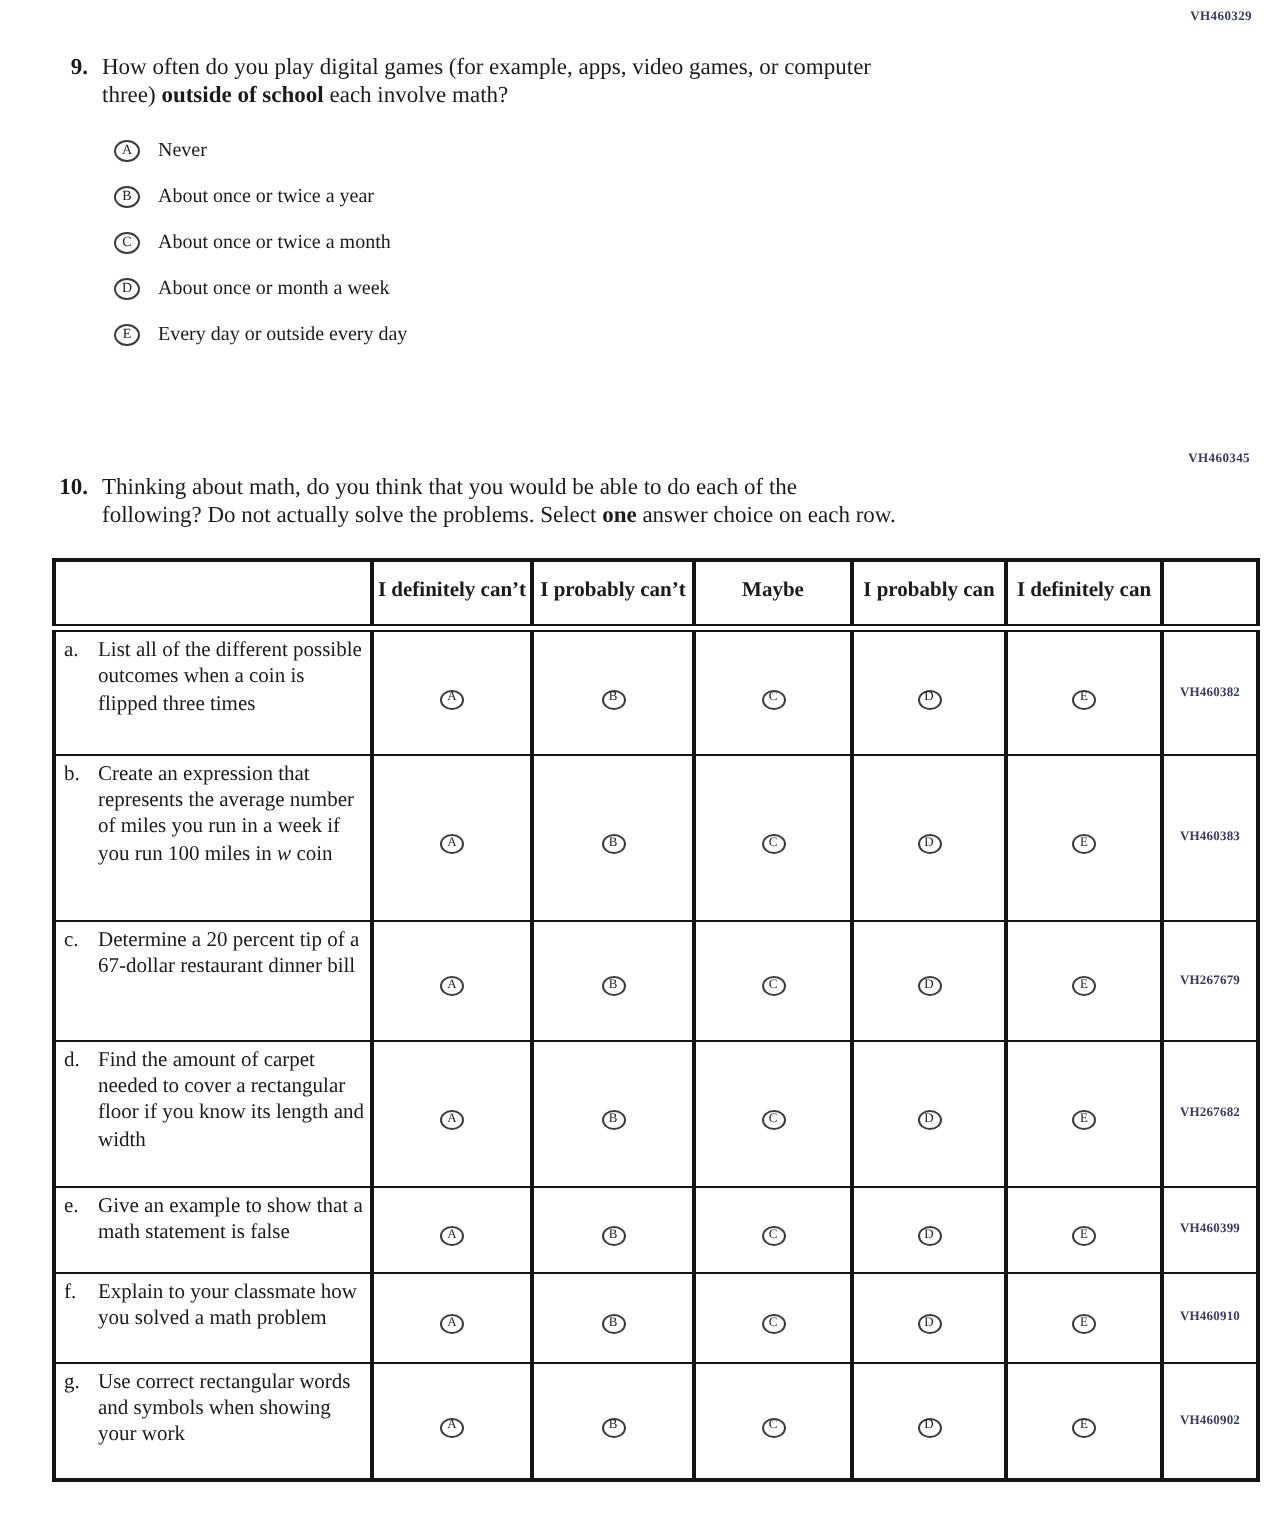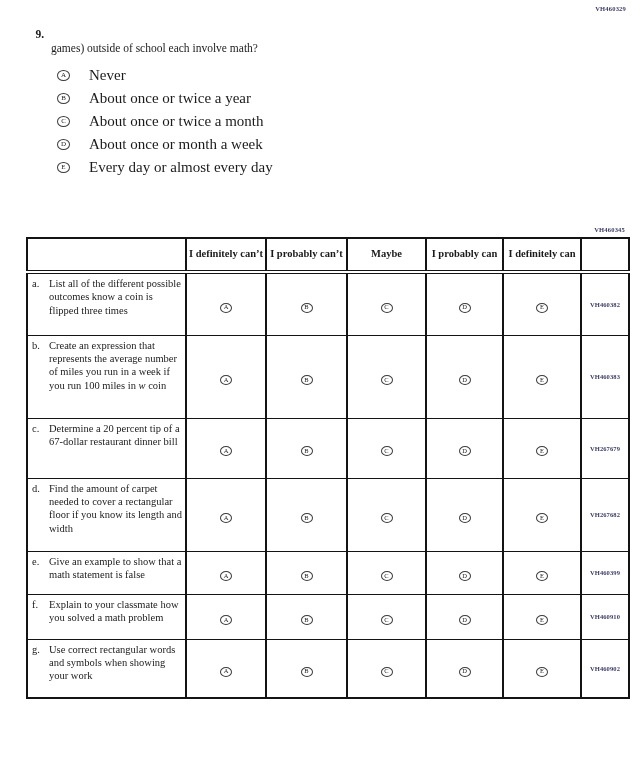--- a/index.html
+++ b/index.html
@@ -18,31 +18,31 @@
   .q-block { }
   .q9-block { padding-top:27px; }
   .q10-block { margin-top:63px; }
 
   .q-row { display:flex; }
   .q-num {
     flex:0 0 44px; text-align:right; padding-right:7px;
     font-weight:bold; font-size:11.5px; line-height:14px;
   }
   .q-text { font-size:11.5px; line-height:14px; max-width:500px; }
-  .q-text .bold-frag { font-weight:normal; }
+  .q-text .bold-frag { font-weight:bold; }
 
   .options { margin:13px 0 0 57px; }
   .option { display:flex; align-items:center; margin-bottom:9px; height:14px; }
   .bubble {
     display:inline-flex; align-items:center; justify-content:center;
     width:13px; height:11px; border:1px solid #3c3c3c; border-radius:50%;
     font-size:7px; line-height:1; flex:0 0 auto; box-sizing:border-box;
     background:#fff; color:#222;
   }
-  .option-label { margin-left:19px; font-size:15px; white-space:nowrap; }
+  .option-label { margin-left:9px; font-size:10px; white-space:nowrap; }
 
   table.matrix {
     border-collapse:collapse; table-layout:fixed;
     margin:14px 0 0 26px; width:602px;
   }
   table.matrix th, table.matrix td { border:2px solid #141414; }
   table.matrix th {
     font-size:10.5px; line-height:12.5px; font-weight:bold;
     vertical-align:middle; text-align:center; padding:2px 1px;
     border-bottom:4px double #141414;
@@ -73,22 +73,22 @@
 
 <div class="page">
 
   <div class="vh-code code-q9">VH460329</div>
   <div class="vh-code code-q10">VH460345</div>
 
   <div class="q-block q9-block">
     <div class="q-row">
       <span class="q-num">9.</span>
       <div class="q-text">
-        <br>
-        <span>games) </span><span class="bold-frag">outside of school</span><span> each involve math?</span>
+        <span>How often do you play digital games (for example, apps, video games, or computer</span><br>
+        <span>three) </span><span class="bold-frag">outside of school</span><span> each involve math?</span>
       </div>
     </div>
     <div class="options">
       <div class="option">
         <span class="bubble">A</span>
         <span class="option-label">Never</span>
       </div>
       <div class="option">
         <span class="bubble">B</span>
         <span class="option-label">About once or twice a year</span>
@@ -96,26 +96,33 @@
       <div class="option">
         <span class="bubble">C</span>
         <span class="option-label">About once or twice a month</span>
       </div>
       <div class="option">
         <span class="bubble">D</span>
         <span class="option-label">About once or month a week</span>
       </div>
       <div class="option">
         <span class="bubble">E</span>
-        <span class="option-label">Every day or almost every day</span>
+        <span class="option-label">Every day or outside every day</span>
       </div>
     </div>
   </div>
 
   <div class="q-block q10-block">
+    <div class="q-row">
+      <span class="q-num">10.</span>
+      <div class="q-text">
+        <span>Thinking about math, do you think that you would be able to do each of the</span><br>
+        <span>following? Do not actually solve the problems. Select </span><span class="bold-frag">one</span><span> answer choice on each row.</span>
+      </div>
+    </div>
 
     <table class="matrix">
       <colgroup>
         <col style="width:159px">
           <col style="width:80px">
           <col style="width:81px">
           <col style="width:79px">
           <col style="width:77px">
           <col style="width:78px">
           <col style="width:48px">
@@ -128,21 +135,21 @@
         <th>Maybe</th>
         <th>I probably can</th>
         <th>I definitely can</th>
         <th></th>
       </tr>
 
       <tr class="r-a">
         <td class="stem-cell">
           <div class="stem-flex">
             <span class="row-letter">a.</span>
-            <span class="stem-text">List all of the different possible outcomes know a coin is flipped three times</span>
+            <span class="stem-text">List all of the different possible outcomes when a coin is flipped three times</span>
           </div>
         </td>
         <td class="bubble-cell"><span class="bubble bubble-sm">A</span></td>
         <td class="bubble-cell"><span class="bubble bubble-sm">B</span></td>
         <td class="bubble-cell"><span class="bubble bubble-sm">C</span></td>
         <td class="bubble-cell"><span class="bubble bubble-sm">D</span></td>
         <td class="bubble-cell"><span class="bubble bubble-sm">E</span></td>
         <td class="code-cell">VH460382</td>
       </tr>
 

